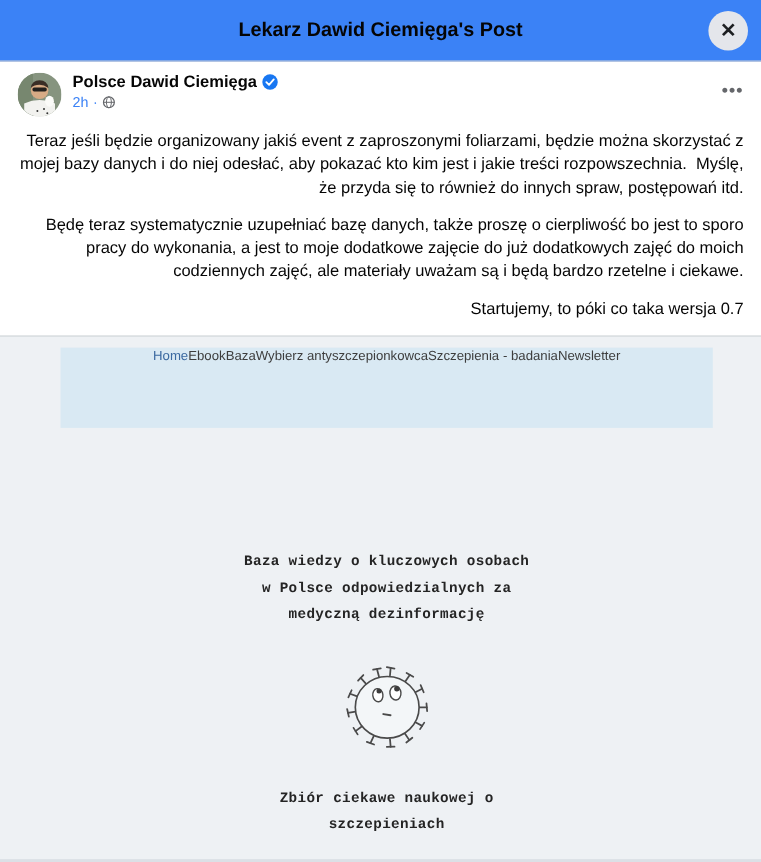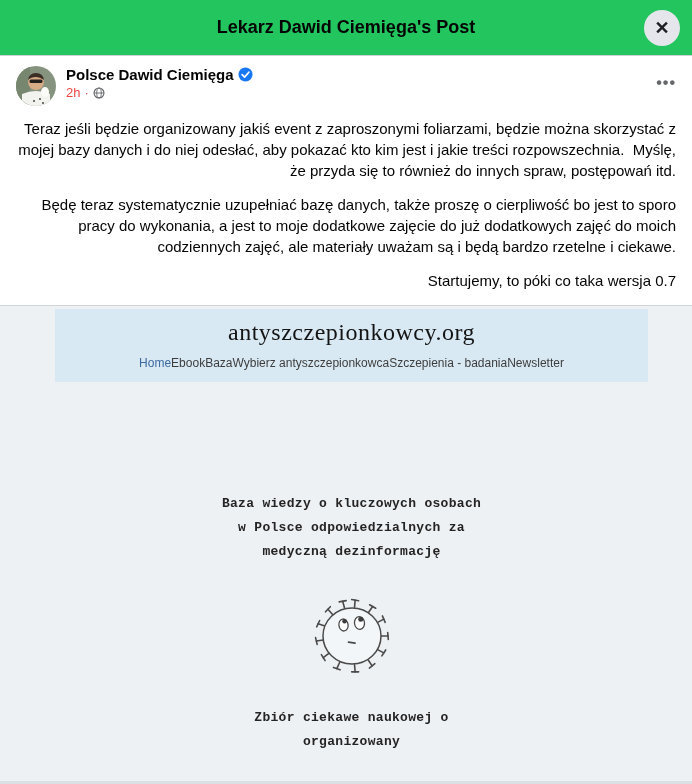--- a/index.html
+++ b/index.html
@@ -6,35 +6,35 @@
   html, body { background: #ffffff; }
   body {
     width: 692px; height: 784px;
     font-family: "Liberation Sans", "DejaVu Sans", sans-serif;
     color: #050505; overflow: hidden; position: relative;
   }
   
   .fb-header {
     height: 56px; border-bottom: 1px solid #ced0d4;
     display: flex; align-items: center; justify-content: center; position: relative;
-    background: #22c55e;
+    background: #3b82f6;
   }
   .fb-header .title { font-size: 18px; font-weight: bold; color: #050505; }
   .close-btn {
     position: absolute; right: 12px; top: 10px; width: 36px; height: 36px;
     border-radius: 50%; background: #e4e6eb; border: none; cursor: pointer;
     font-size: 18px; font-weight: bold; color: #1c1e21; line-height: 36px; text-align: center;
   }
   
   .post-head { display: flex; align-items: flex-start; padding: 10px 16px 6px; position: relative; }
   .avatar { width: 40px; height: 40px; border-radius: 50%; overflow: hidden; flex: 0 0 40px; cursor: pointer; }
   .head-meta { margin-left: 10px; }
   .author-row { display: flex; align-items: center; gap: 4px; }
   .author-name { font-size: 15px; font-weight: bold; color: #050505; cursor: pointer; }
-  .sub-row { display: flex; align-items: center; gap: 4px; margin-top: 2px; color: #ef4444; font-size: 13px; }
+  .sub-row { display: flex; align-items: center; gap: 4px; margin-top: 2px; color: #3b82f6; font-size: 13px; }
   .more-btn {
     position: absolute; right: 16px; top: 18px; border: none; background: transparent;
     color: #65676b; font-size: 16px; font-weight: bold; letter-spacing: 1px; cursor: pointer;
   }
   
   .post-body { padding: 6px 16px 8px; font-size: 15px; line-height: 21px; color: #050505; }
   .post-body p { margin-bottom: 13px; white-space: pre-wrap; text-align: right; }
   .post-body p:last-child { margin-bottom: 8px; }
   
   .preview {
@@ -112,21 +112,20 @@
 <div class="post-body">
   <p>Teraz jeśli będzie organizowany jakiś event z zaproszonymi foliarzami, będzie można skorzystać z mojej bazy danych i do niej odesłać, aby pokazać kto kim jest i jakie treści rozpowszechnia.  Myślę, że przyda się to również do innych spraw, postępowań itd.</p>
   <p>Będę teraz systematycznie uzupełniać bazę danych, także proszę o cierpliwość bo jest to sporo pracy do wykonania, a jest to moje dodatkowe zajęcie do już dodatkowych zajęć do moich codziennych zajęć, ale materiały uważam są i będą bardzo rzetelne i ciekawe.</p>
   <p>Startujemy, to póki co taka wersja 0.7</p>
   <p>enjoy</p>
 </div>
 
 <div class="preview">
   <div class="site-page">
     <div class="site-band">
-      <div class="site-title">antyszczepionkowcy.org</div>
       <div class="site-nav">
         <span class="nav-item active">Home</span>
         <span class="nav-item">Ebook</span>
         <span class="nav-item">Baza</span>
         <span class="nav-item">Wybierz antyszczepionkowca</span>
         <span class="nav-item">Szczepienia - badania</span>
         <span class="nav-item">Newsletter</span>
       </div>
     </div>
 
@@ -196,17 +195,17 @@
         <ellipse cx="41.5" cy="41" rx="4.6" ry="6" fill="#ffffff" stroke="#4a4a4a" stroke-width="1.3" transform="rotate(-8 41.5 41)"></ellipse>
         <ellipse cx="57.5" cy="39" rx="5" ry="6.4" fill="#ffffff" stroke="#4a4a4a" stroke-width="1.3" transform="rotate(-6 57.5 39)"></ellipse>
         <circle cx="42.6" cy="37.2" r="2.3" fill="#3d3d3d"></circle>
         <circle cx="58.8" cy="35.2" r="2.5" fill="#3d3d3d"></circle>
         <path d="M46.5 58.2 L53 59.2" stroke="#4a4a4a" stroke-width="1.8" stroke-linecap="round" fill="none"></path>
       </svg>
     </div>
 
     <div class="mono-block site-footer-text">
       <div>Zbiór ciekawe naukowej o</div>
-      <div>organizowany</div>
+      <div>szczepieniach</div>
     </div>
   </div>
   <div class="bottom-strip"></div>
 </div>
 
 </body></html>

